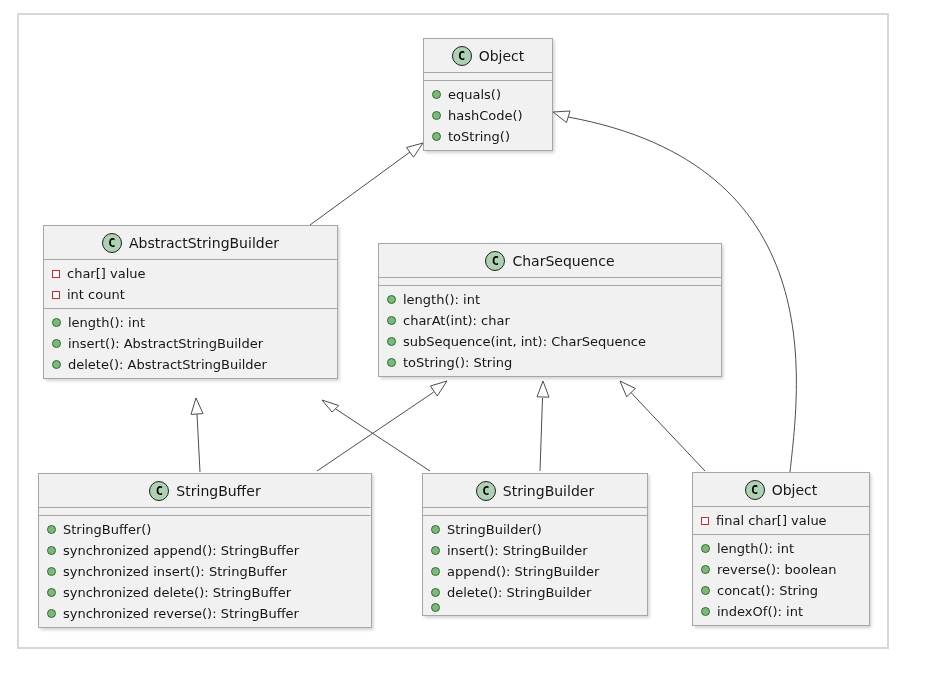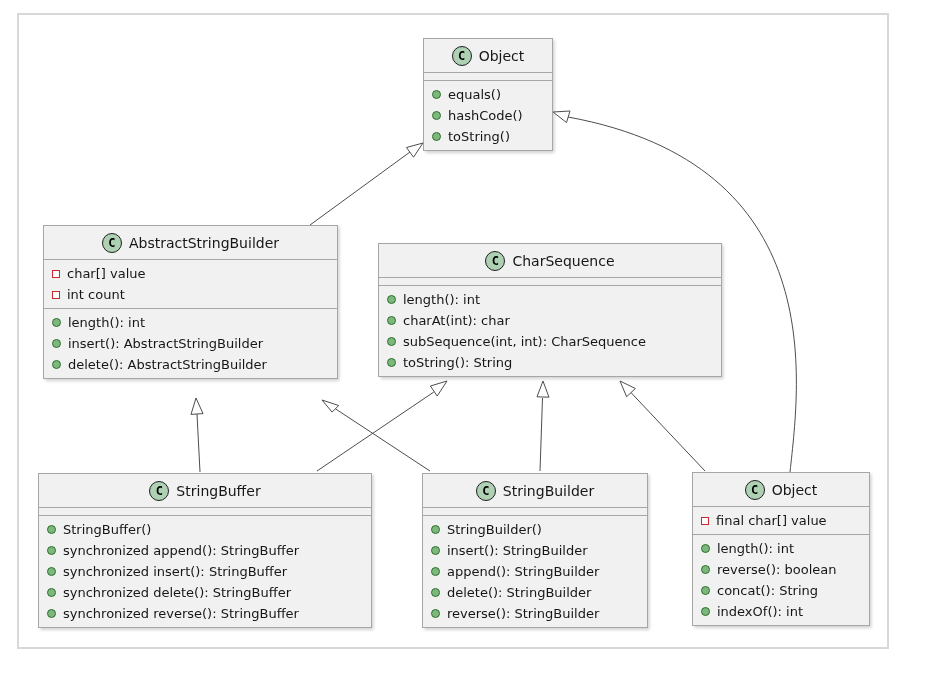--- a/index.html
+++ b/index.html
@@ -176,21 +176,20 @@
       <div class="member">
           <span class="dot"></span>
           <span>append(): StringBuilder</span>
         </div>
       <div class="member">
           <span class="dot"></span>
           <span>delete(): StringBuilder</span>
         </div>
       <div class="member">
           <span class="dot"></span>
-          <span>reverse(): StringBuilder</span>
         </div>
     </div>
   </div>
 
   <div class="uml-class" style="left:692px;top:472px;width:178px;">
     <div class="uml-title">
       <span class="c-badge">C</span>
       <span>Object</span>
     </div>
     <div class="fields">

